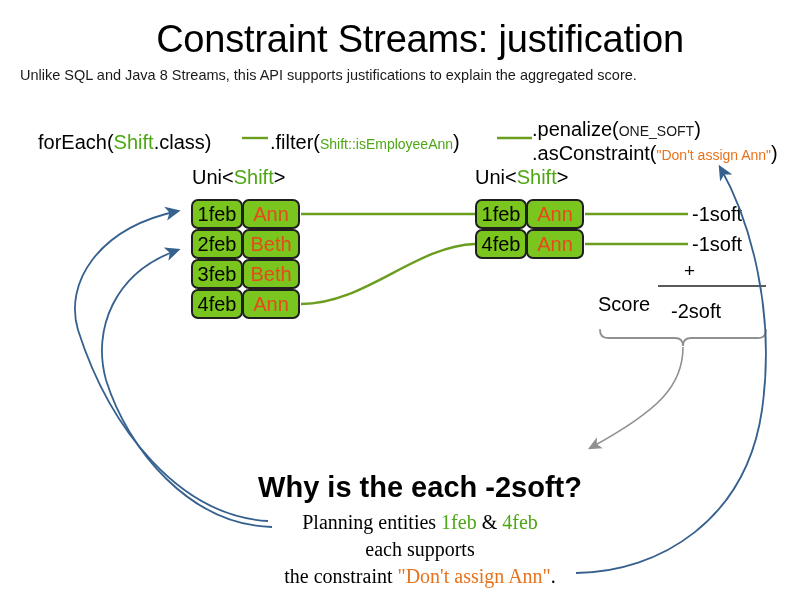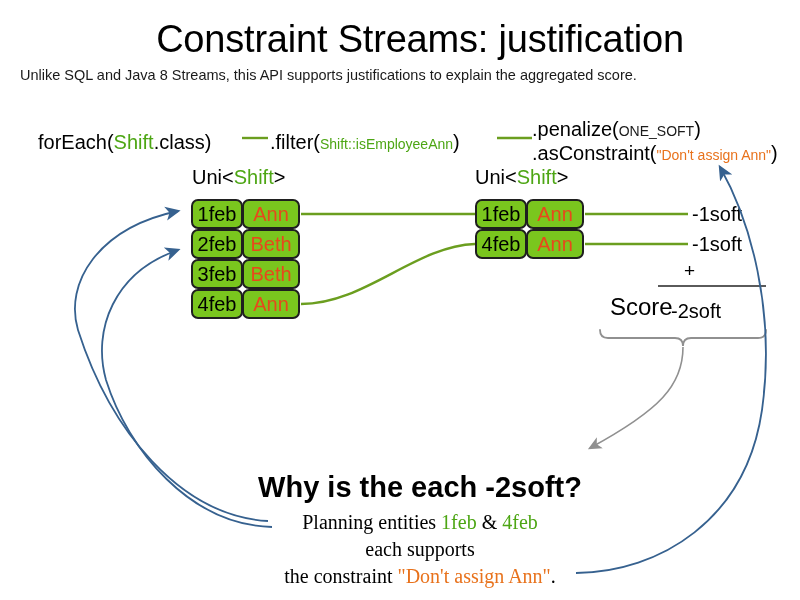--- a/index.html
+++ b/index.html
@@ -144,23 +144,23 @@
   #sum-rule {
     position: absolute;
     left: 60px;
     top: 25px;
     width: 108px;
     height: 2px;
     background: #5a5a5a;
   }
   #score-word {
     position: absolute;
-    left: 12px;
+    left: 0px;
     top: 33px;
-    font-size: 24px;
+    font-size: 20px;
     color: #000;
     white-space: nowrap;
   }
   #score-total {
     position: absolute;
     left: 73px;
     top: 40px;
     font-size: 20px;
     color: #000;
     white-space: nowrap;

